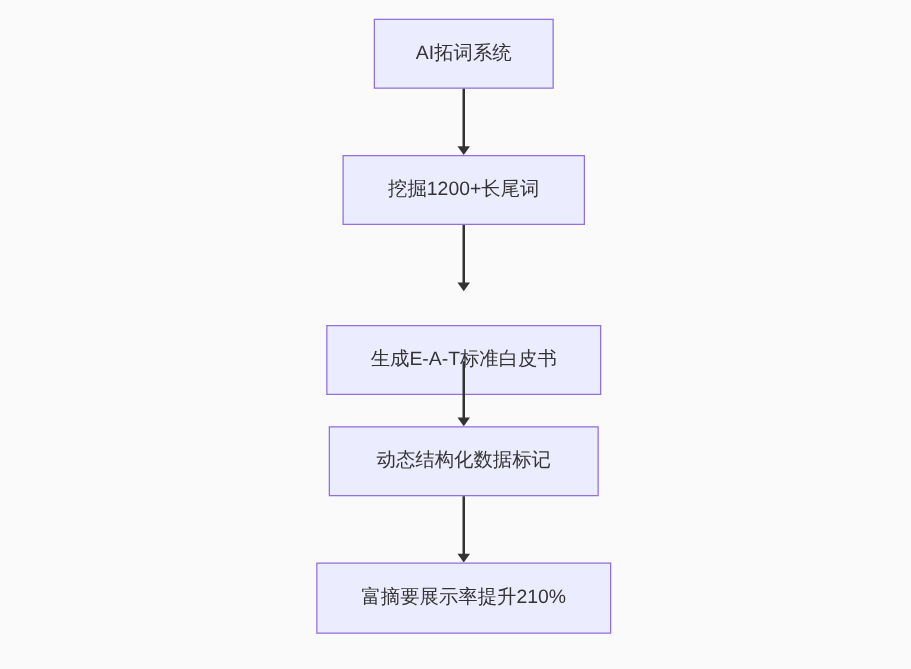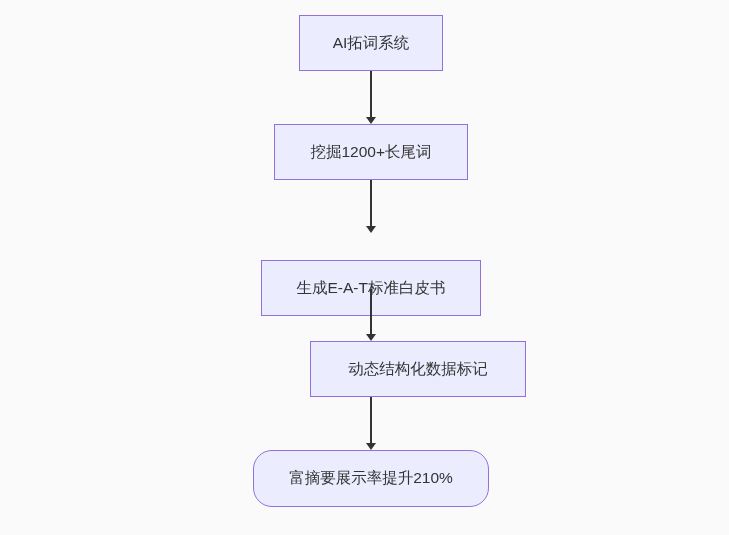--- a/index.html
+++ b/index.html
@@ -24,22 +24,22 @@
     border: 1px solid var(--node-border, #9370db);
     color: var(--node-text, #333333);
     font-size: 15.5px;
     line-height: 1.2;
     text-align: center;
     white-space: nowrap;
   }
   .node-1 { left: 299px; top: 15px;  width: 144px; height: 56px; }
   .node-2 { left: 274px; top: 124px; width: 194px; height: 56px; }
   .node-3 { left: 261px; top: 233px; width: 220px; height: 56px; margin-top: 27px; }
-  .node-4 { left: 263px; top: 341px; width: 216px; height: 56px; margin-left: 47px; }
-  .node-5 { left: 253px; top: 450px; width: 236px; height: 57px; border-radius: 19px; }
+  .node-4 { left: 263px; top: 341px; width: 216px; height: 56px; }
+  .node-5 { left: 253px; top: 450px; width: 236px; height: 57px; }
 
   .arrow {
     position: absolute;
     width: 12px;
   }
   .arrow-1 { left: 365px; top: 71px;  height: 53px; }
   .arrow-2 { left: 365px; top: 180px; height: 53px; }
   .arrow-3 { left: 365px; top: 289px; height: 52px; }
   .arrow-4 { left: 365px; top: 397px; height: 53px; }
 

